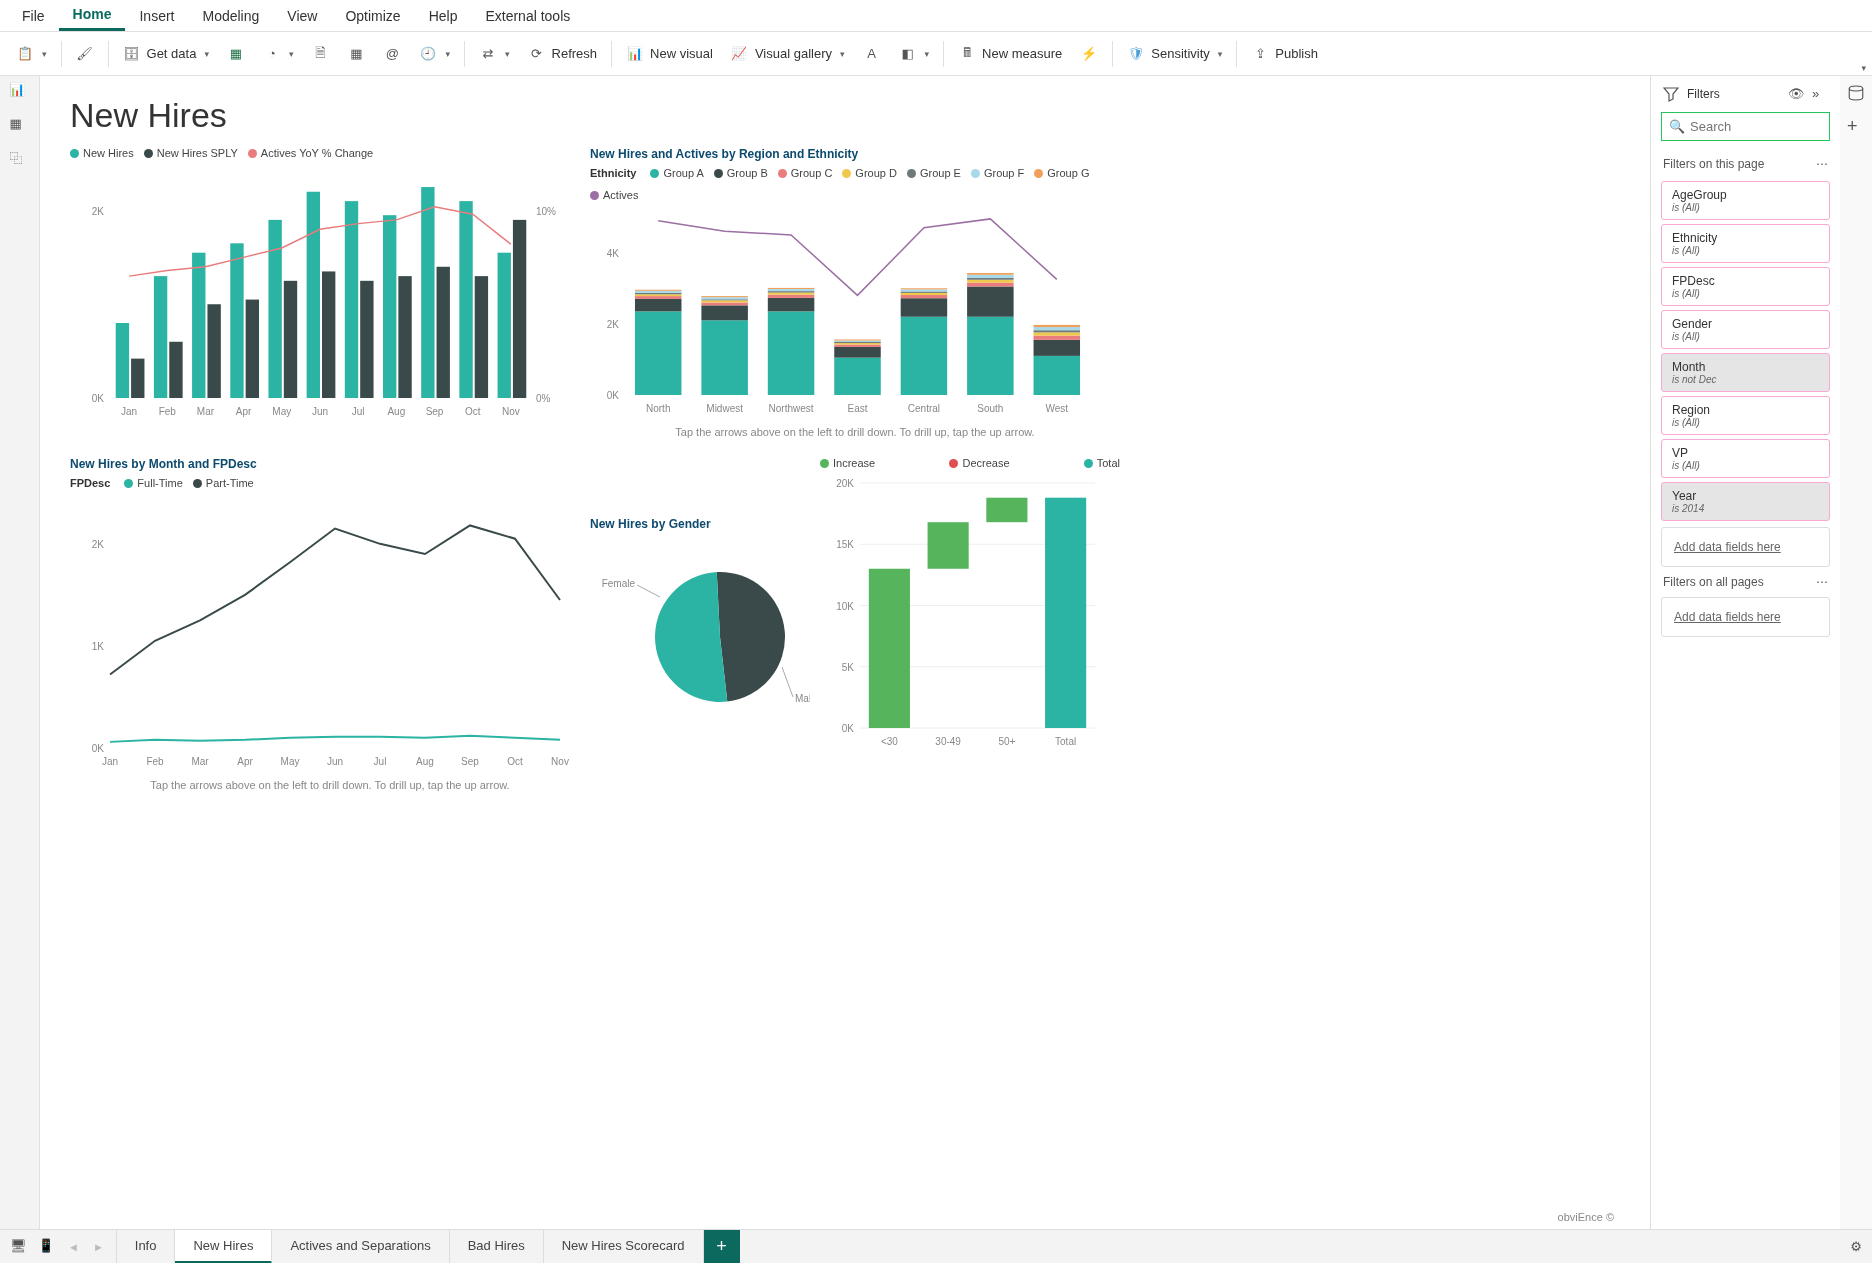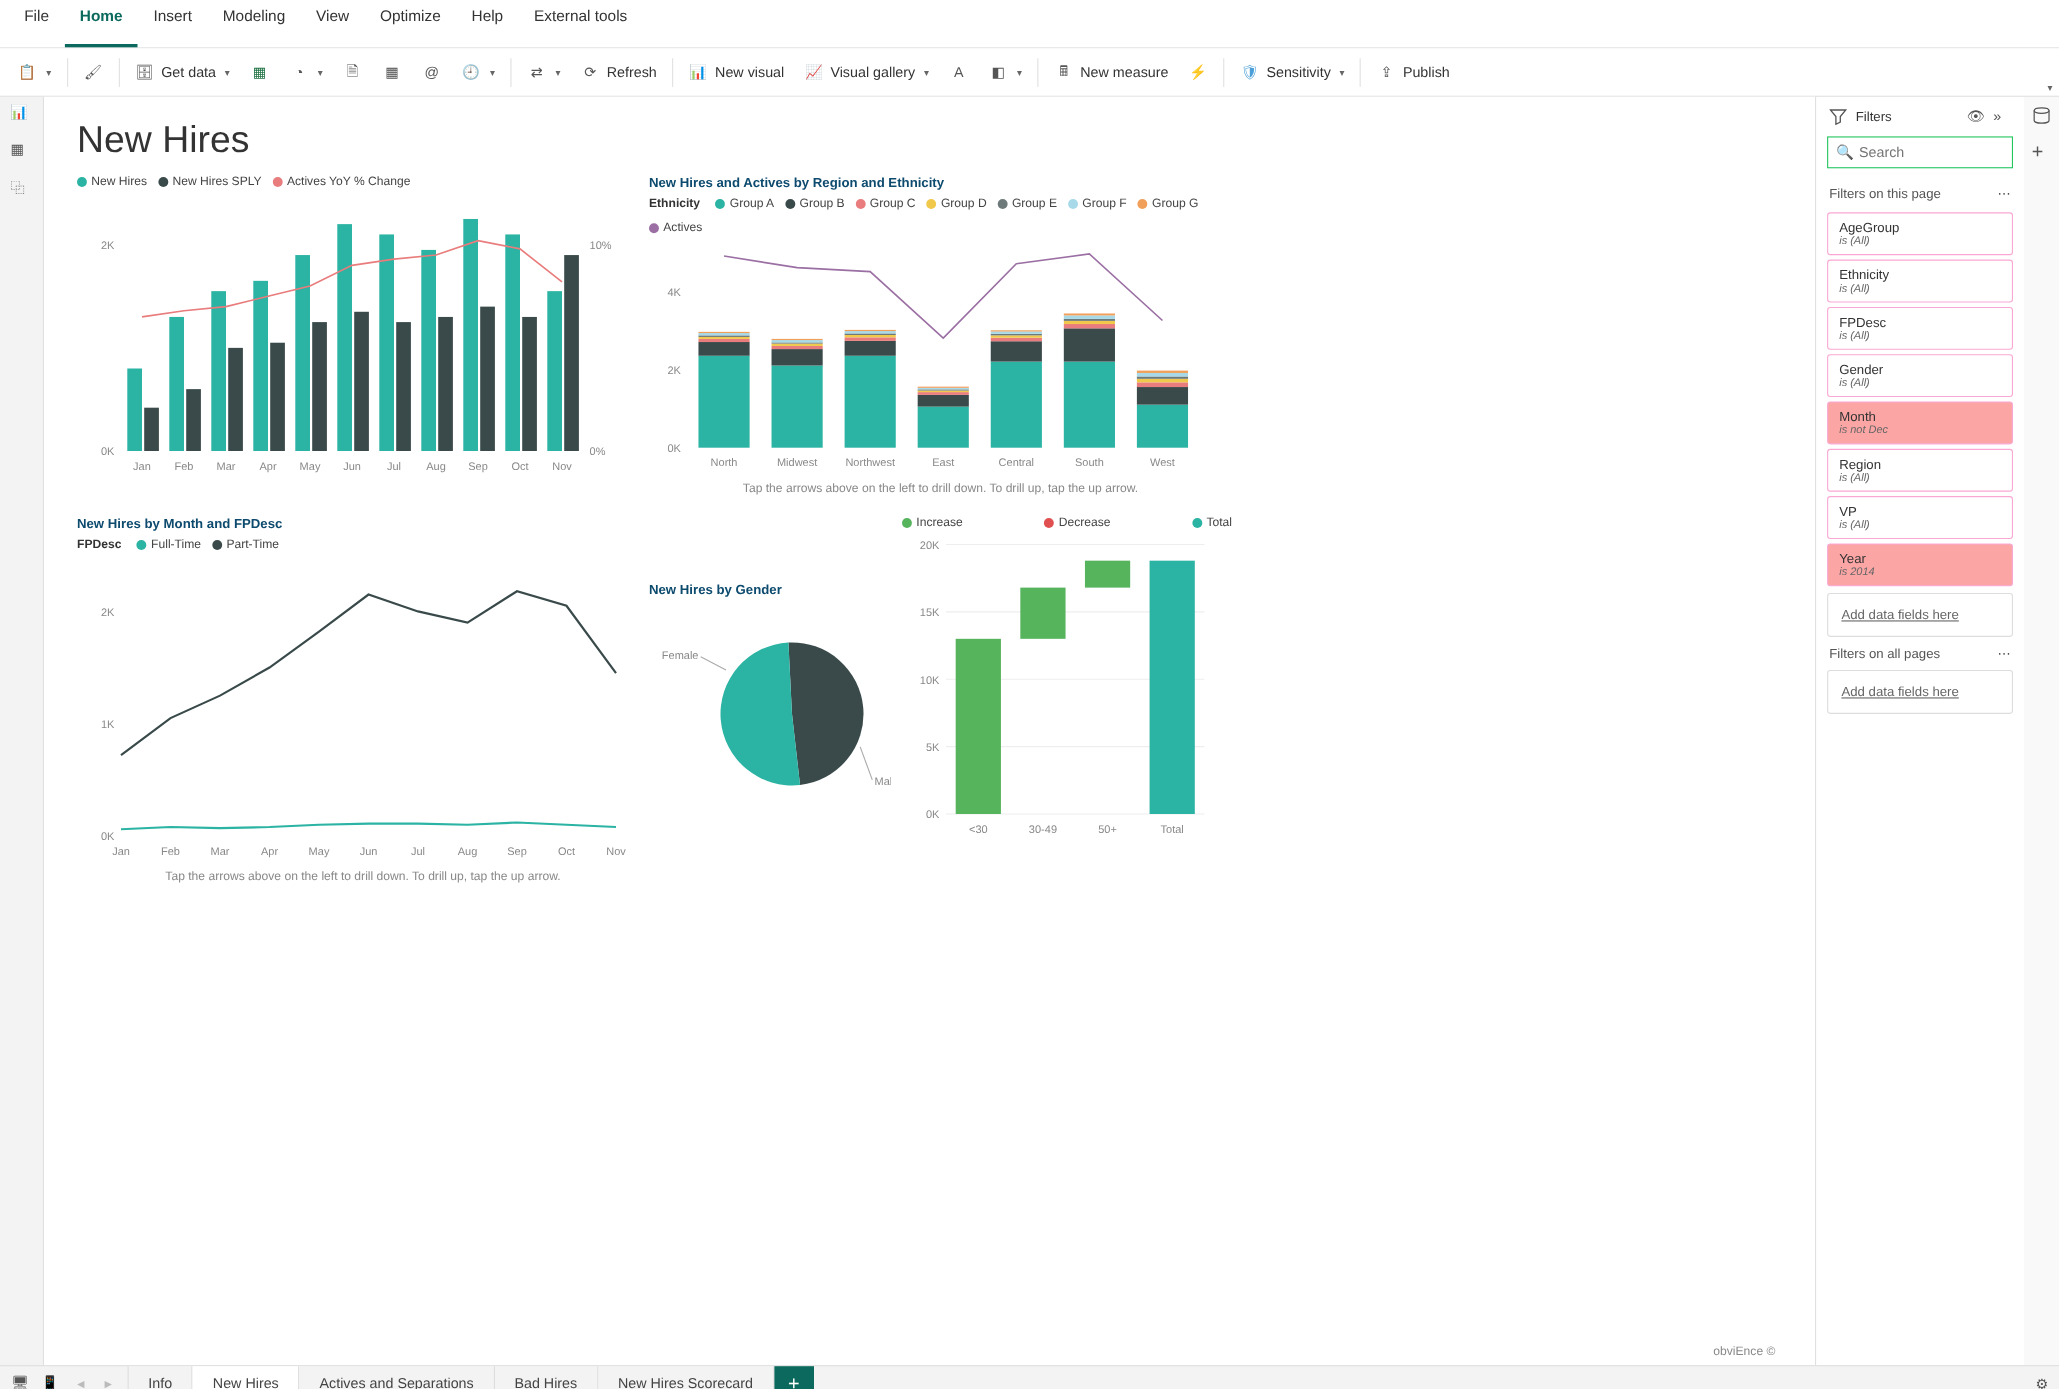--- a/index.html
+++ b/index.html
@@ -1,19 +1,19 @@
 <!DOCTYPE html>
 <html><head>
 <meta charset="utf-8">
 <style>
 * { box-sizing: border-box; margin: 0; padding: 0; }
 body { font-family: "Segoe UI", sans-serif; font-size: 13px; color: #333; background: #f9f9f9; overflow: hidden; }
 
 
-.menubar { display: flex; height: 44px; background: #fff; border-bottom: 1px solid #e0e0e0; padding: 0 8px; }
+.menubar { display: flex; align-items: center; height: 32px; background: #fff; border-bottom: 1px solid #e0e0e0; padding: 0 8px; }
 .menubar-item { padding: 6px 14px; cursor: pointer; font-size: 14px; color: #333; }
 .menubar-item.active { color: #0b6a5d; border-bottom: 3px solid #0b6a5d; font-weight: 600; }
 
 
 .ribbon { display: flex; align-items: center; height: 44px; background: #fff; border-bottom: 1px solid #e0e0e0; padding: 0 8px; gap: 2px; position: relative; }
 .ribbon-btn { display: flex; align-items: center; gap: 6px; padding: 4px 8px; cursor: pointer; color: #333; white-space: nowrap; }
 .ribbon-btn .icon { width: 18px; height: 18px; display: flex; align-items: center; justify-content: center; color: #555; }
 .ribbon-sep { width: 1px; height: 26px; background: #e0e0e0; margin: 0 4px; }
 .chev { font-size: 9px; color: #666; margin-left: 2px; }
 .ribbon-expand { position: absolute; right: 6px; bottom: 2px; font-size: 9px; color: #666; cursor: pointer; }
@@ -41,21 +41,21 @@
 .filters-pane { width: 190px; background: #fff; border-left: 1px solid #e0e0e0; display: flex; flex-direction: column; }
 .filters-header { display: flex; align-items: center; padding: 10px 12px; gap: 8px; }
 .filters-header .title { font-size: 12px; font-weight: 400; flex: 1; }
 .filters-header .icon { width: 16px; height: 16px; color: #555; cursor: pointer; }
 .filter-search { margin: 0 10px 10px 10px; }
 .filter-search input { width: 100%; padding: 6px 8px 6px 28px; border: 1px solid #22c55e; font-size: 13px; }
 .filter-search-wrap { position: relative; }
 .filter-search-wrap .icon { position: absolute; left: 8px; top: 7px; width: 14px; height: 14px; color: #888; }
 .filter-section-h { font-size: 12px; color: #555; padding: 6px 12px; display: flex; justify-content: space-between; align-items: center; }
 .filter-card { margin: 4px 10px; border: 1px solid #f9a8d4; border-radius: 3px; padding: 6px 10px; font-size: 12px; cursor: pointer; }
-.filter-card.active { background: #fca5a5; }
+.filter-card.active { background: #e5e5e5; }
 .filter-card .fname { color: #333; }
 .filter-card .fval { color: #666; font-size: 10px; font-style: italic; }
 .filter-add { margin: 2px 10px; border: 1px solid #ddd; border-radius: 3px; padding: 12px; font-size: 12px; color: #666; text-decoration: underline; }
 
 
 .rightrail { width: 32px; background: #f9f9f9; display: flex; flex-direction: column; align-items: center; padding-top: 8px; gap: 14px; }
 .rightrail .icon { width: 18px; height: 18px; color: #555; cursor: pointer; }
 
 
 .pagetabs { height: 34px; background: #f3f3f3; border-top: 1px solid #ddd; display: flex; align-items: center; }

